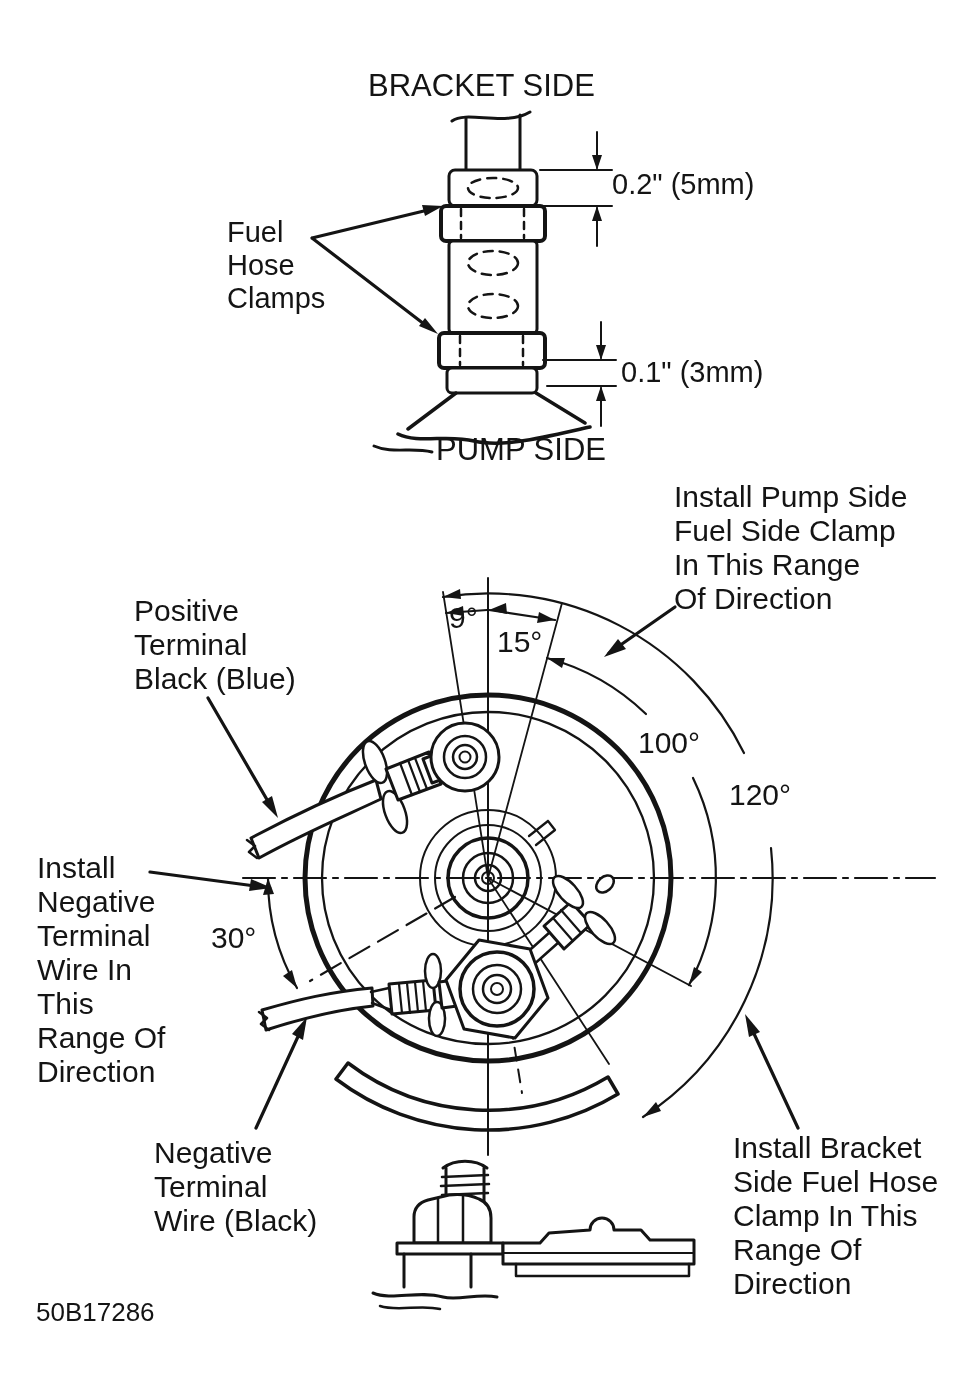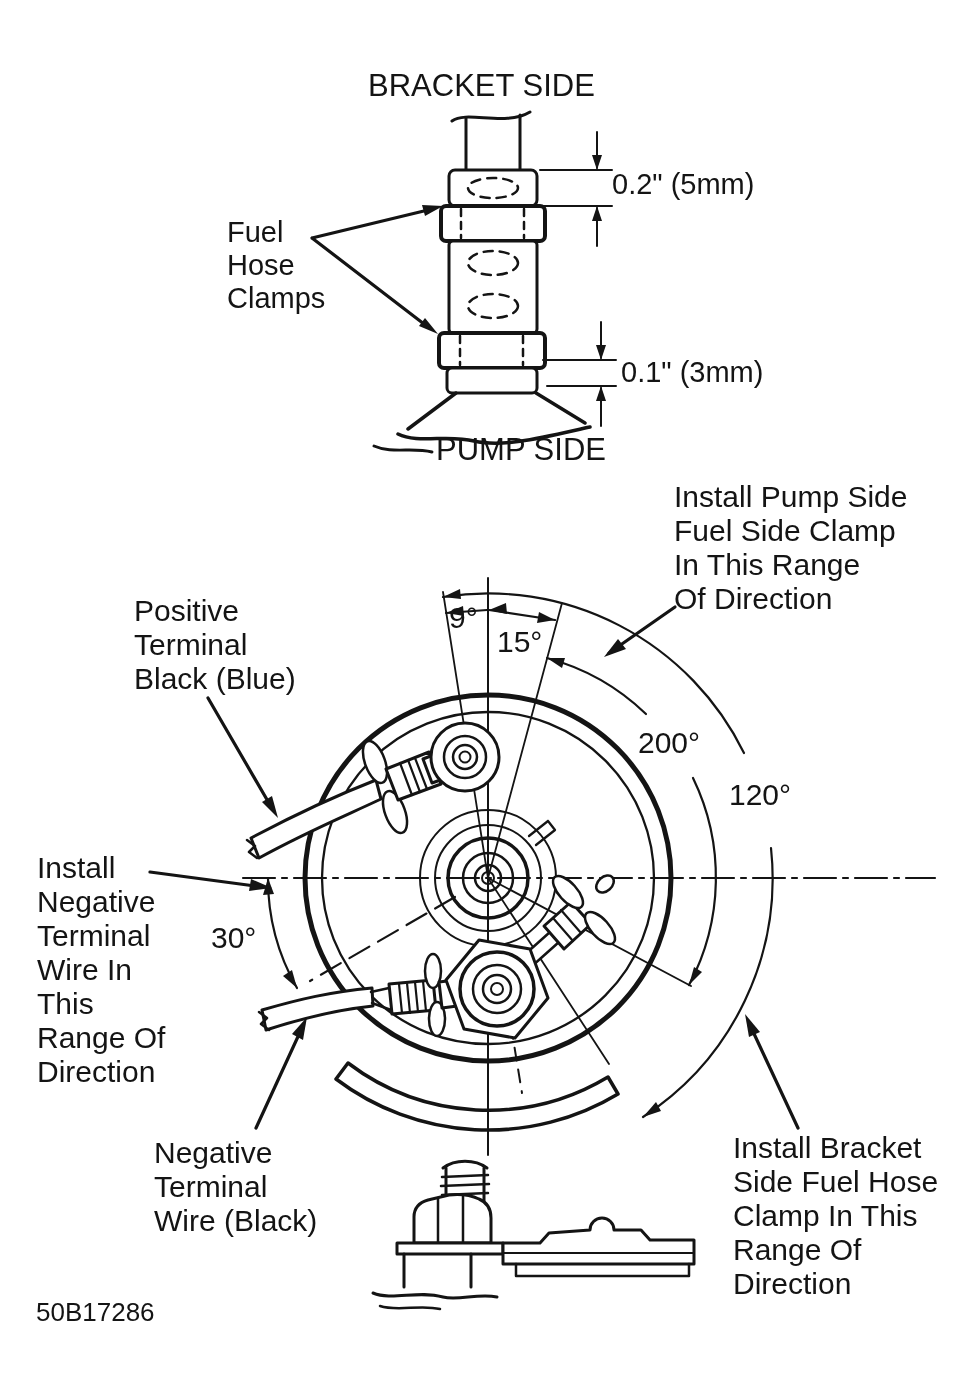--- a/index.html
+++ b/index.html
@@ -200,21 +200,21 @@
 
   <div class="lbl f30" style="left:674px;top:480px;">Install Pump Side
 Fuel Side Clamp
 In This Range
 Of Direction</div>
   <div class="lbl f30" style="left:134px;top:594px;">Positive
 Terminal
 Black (Blue)</div>
   <div class="lbl f30" style="left:449px;top:601px;">9°</div>
   <div class="lbl f30" style="left:497px;top:602px;margin-top:23px;">15°</div>
-  <div class="lbl f30" style="left:638px;top:726px;">200°</div>
+  <div class="lbl f30" style="left:638px;top:726px;">100°</div>
   <div class="lbl f30" style="left:729px;top:778px;">120°</div>
   <div class="lbl f30" style="left:37px;top:851px;">Install
 Negative
 Terminal
 Wire In
 This
 Range Of
 Direction</div>
   <div class="lbl f30" style="left:203px;top:921px;margin-left:8px;">30°</div>
   <div class="lbl f30" style="left:154px;top:1136px;">Negative

